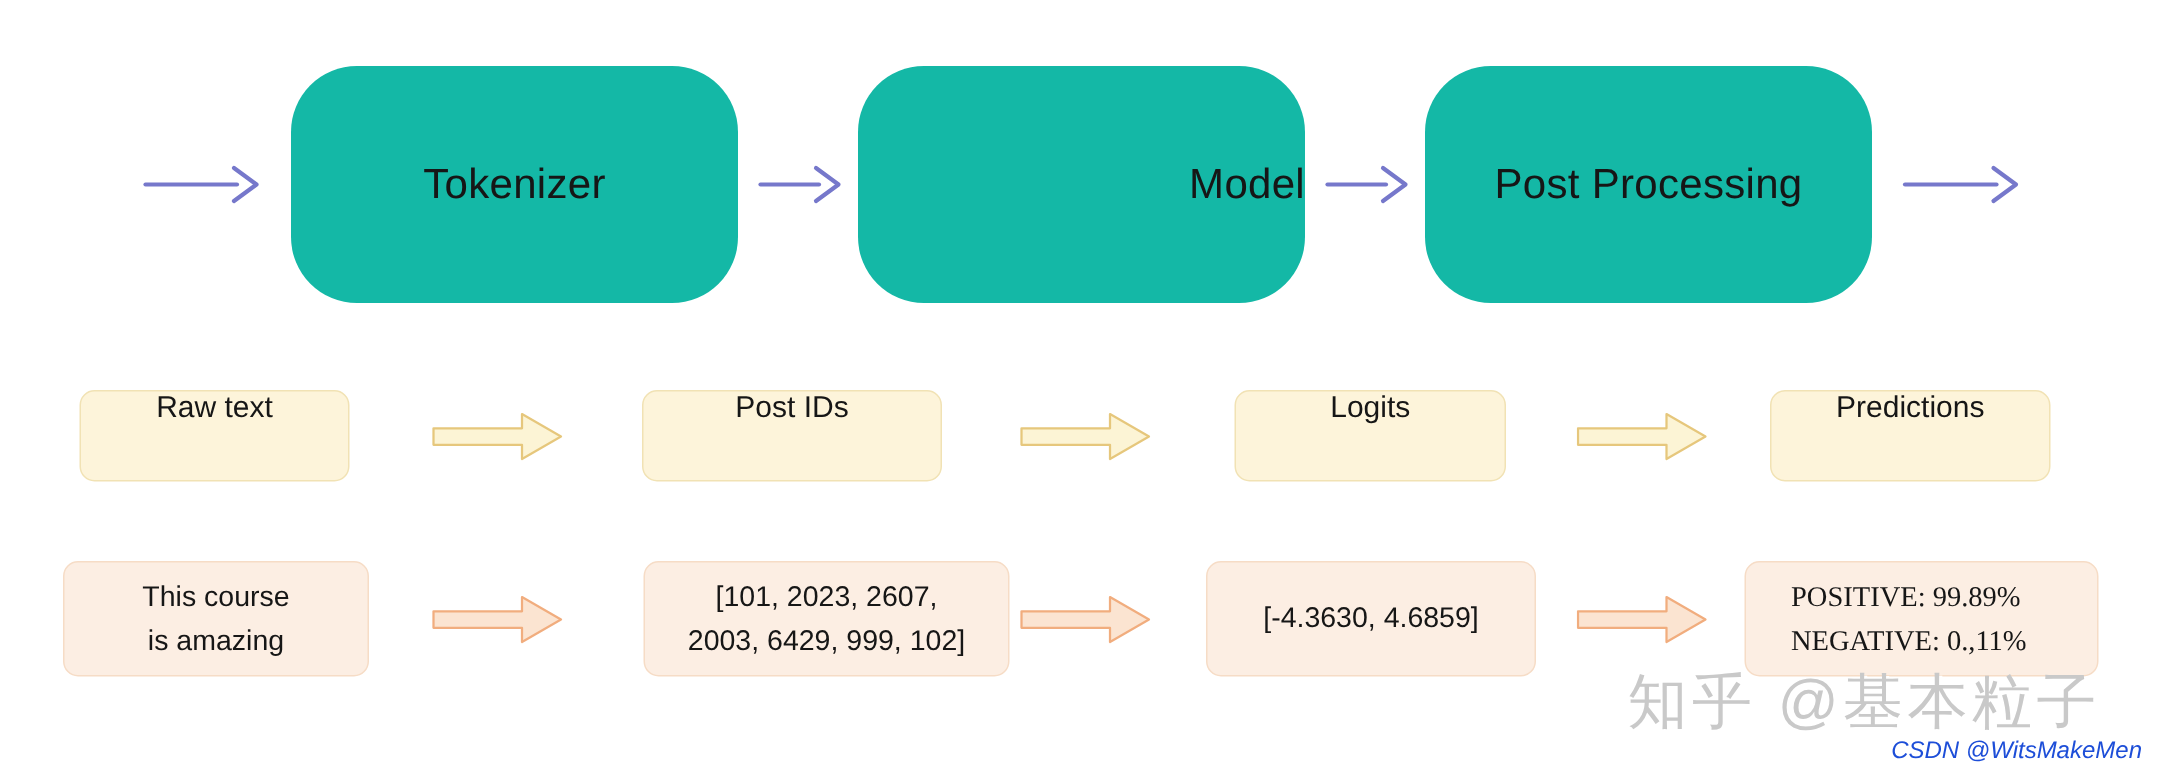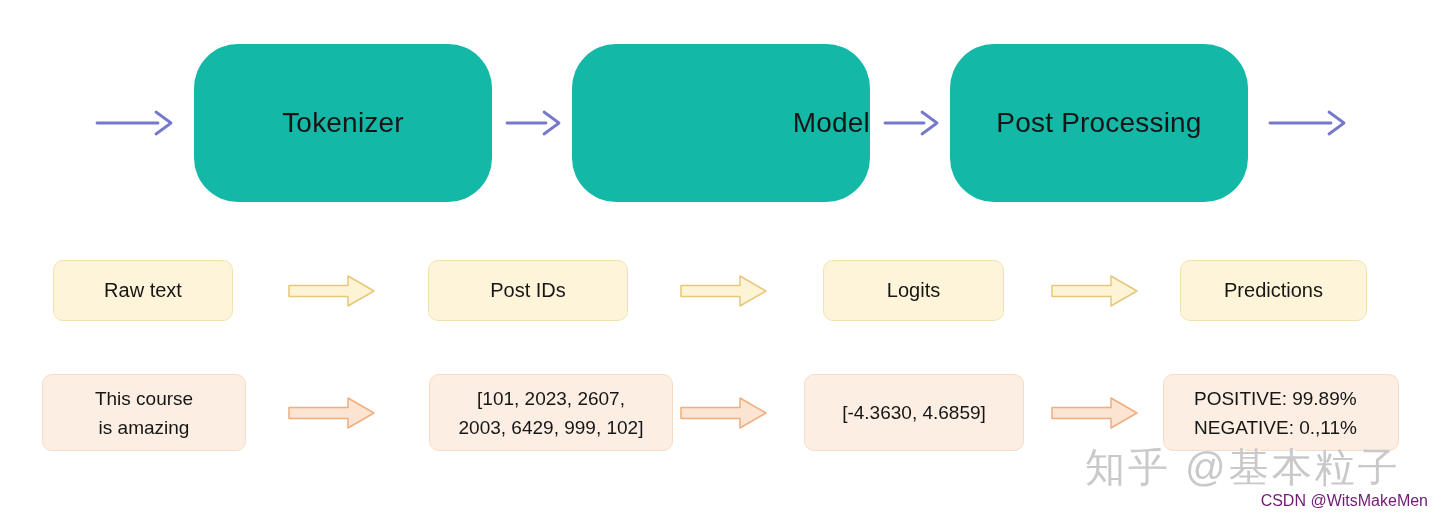--- a/index.html
+++ b/index.html
@@ -30,21 +30,21 @@
   
   .data-box {
     position: absolute;
     top: 260px;
     height: 61px;
     background: #fdf4da;
     border: 1px solid #f1e2b4;
     border-radius: 10px;
     box-sizing: border-box;
     display: flex;
-    align-items: center;
+    align-items: flex-start;
     justify-content: center;
   }
   .data-label { font-size: 20px; color: #161616; }
 
   
   .example-box {
     position: absolute;
     top: 374px;
     height: 77px;
     background: #fceee3;
@@ -52,44 +52,45 @@
     border-radius: 10px;
     box-sizing: border-box;
     display: flex;
     flex-direction: column;
     align-items: center;
     justify-content: center;
     font-size: 19px;
     line-height: 29px;
     color: #161616;
   }
-  .example-box.left-align { align-items: flex-start; padding-left: 30px; }
+  .example-box.left-align { align-items: flex-start; padding-left: 30px; font-family: Liberation Serif, serif; }
 
   .arrow { position: absolute; }
 
   
   .wm-zhihu {
     position: absolute;
     left: 1085px;
     top: 440px;
     font-size: 40px;
     letter-spacing: 3px;
     color: #c9c9c9;
     text-shadow: 2px 2px 0 #ffffff;
     white-space: nowrap;
     z-index: 5;
   }
   .wm-csdn {
     position: absolute;
     right: 12px;
     top: 492px;
     font-size: 16px;
-    color: #701a75;
+    color: #1d4ed8;
     white-space: nowrap;
     z-index: 5;
+    font-style: italic;
   }
 </style>
 </head>
 <body>
 
 <div class="canvas">
 
   <span class="arrow" style="left:95px; top:108px;">
     <svg width="78" height="30" viewBox="0 0 78 30">
       <path d="M2 15 H63" stroke="#7678cb" stroke-width="2.8" stroke-linecap="round" fill="none"></path>

